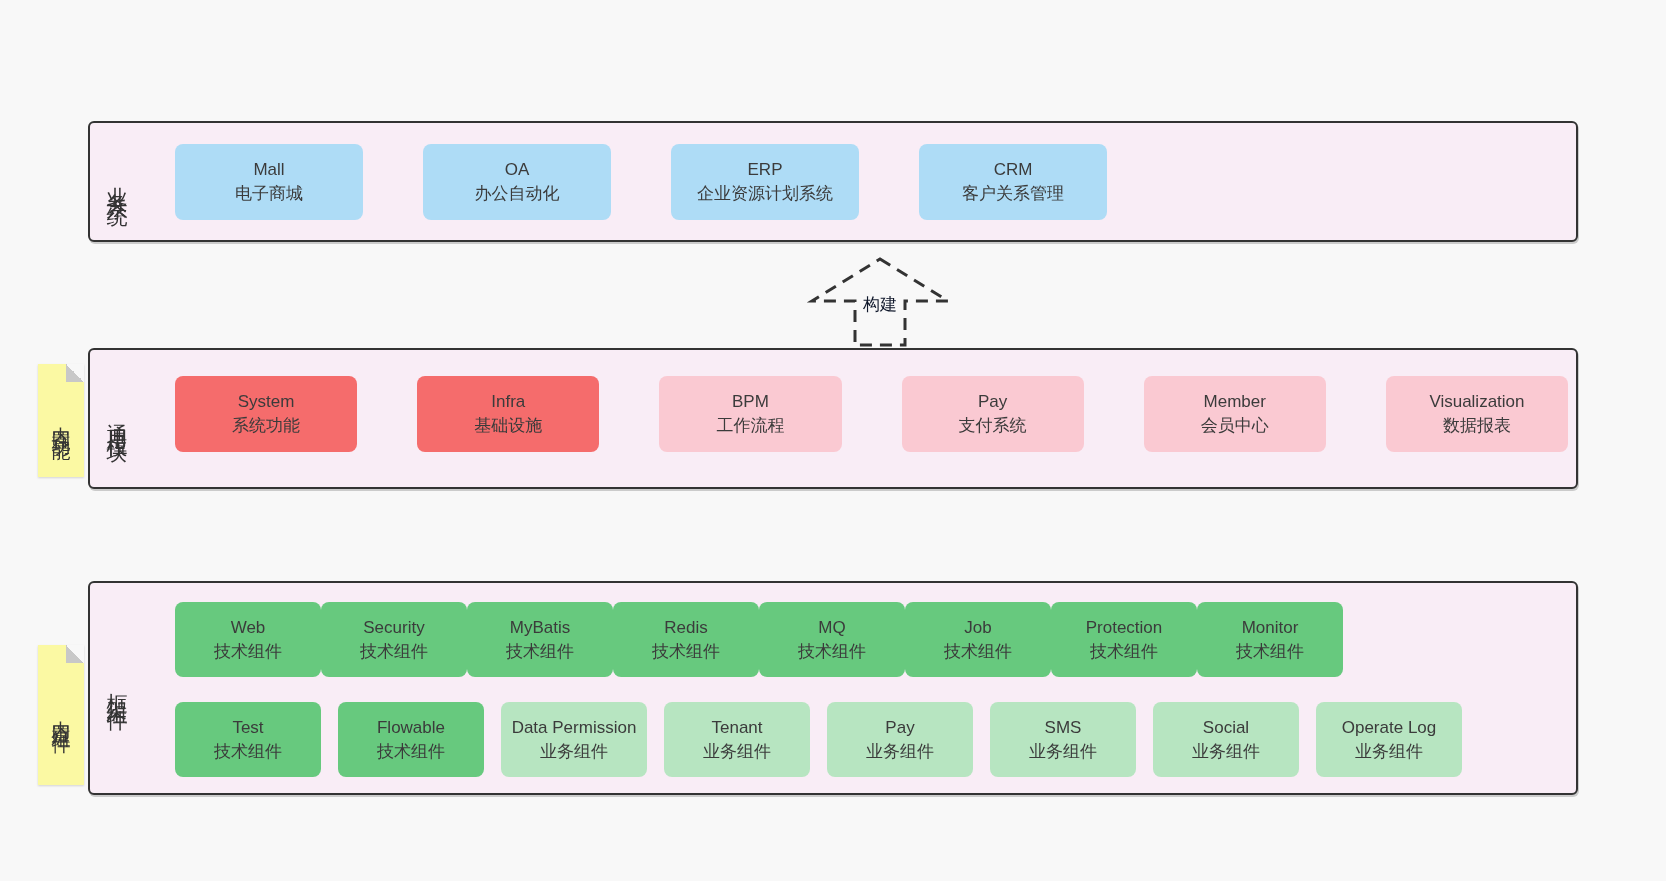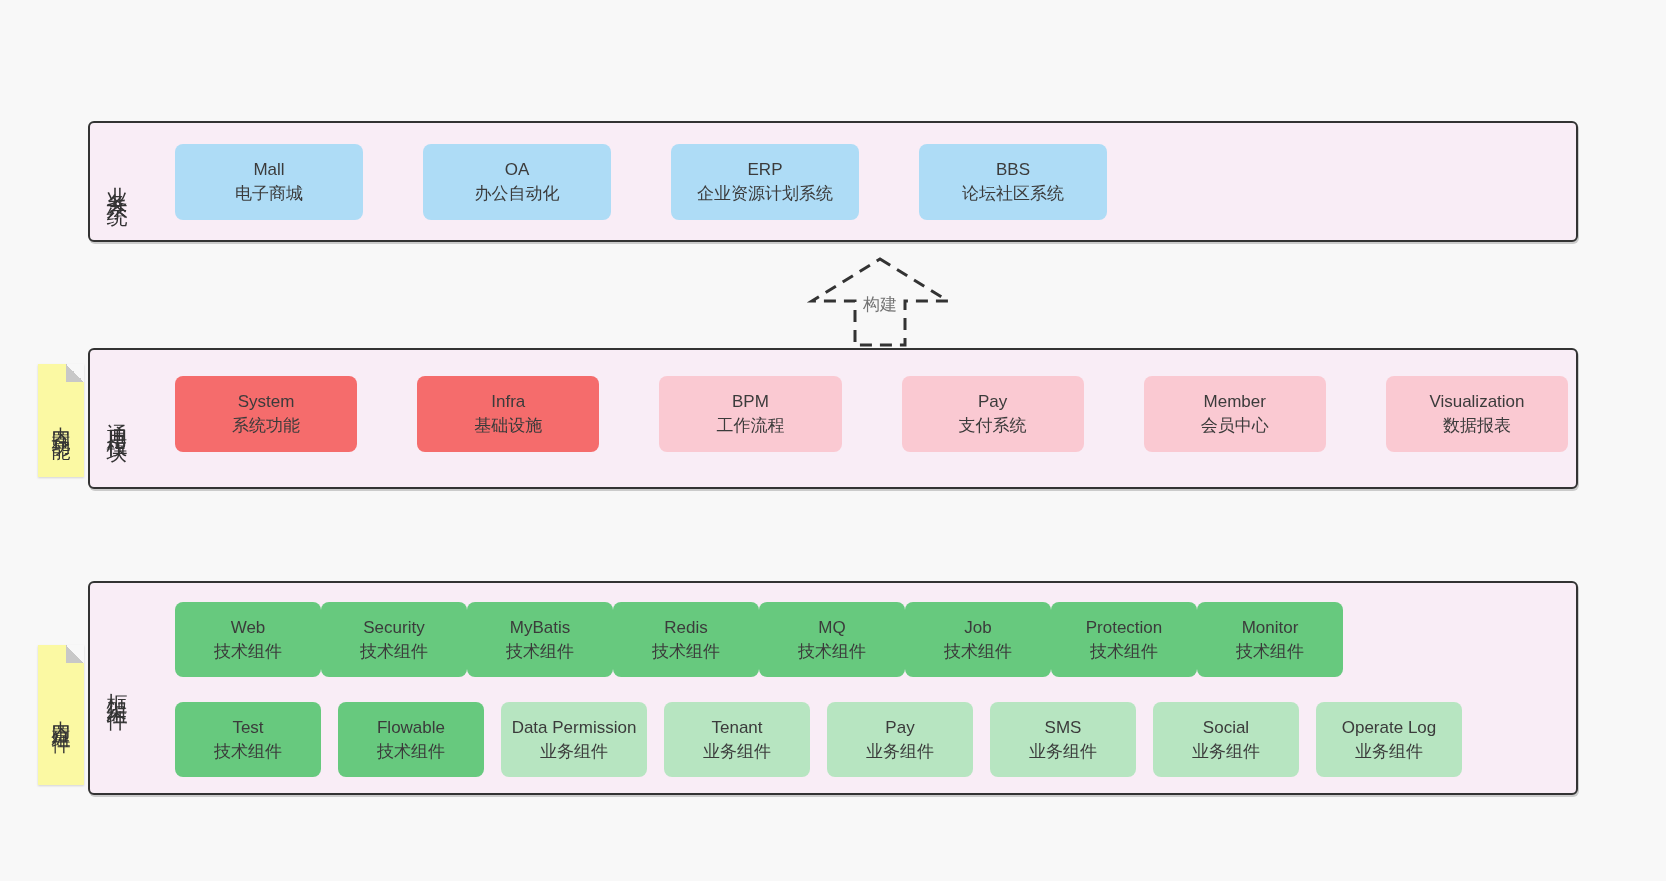--- a/index.html
+++ b/index.html
@@ -63,21 +63,21 @@
   #arrow0{left:805px; top:256px;}
   #arrow1{left:815px; top:486px;}
   .arrow svg{width:100%; height:100%; display:block;}
   .arrow path{
     fill:none; stroke:var(--band_border,#333); stroke-width:3;
     stroke-dasharray:12 8;
   }
   .arrow-label{
     position:absolute; left:50%; top:37px; transform:translateX(-50%);
     background:var(--canvas_bg,#f8f8f8); padding:0 3px;
-    font-size:17px; white-space:nowrap; color:#737373;
+    font-size:17px; white-space:nowrap; color:#0f172a;
   }
   .box-title,.box-subtitle{pointer-events:none;}
 </style>
 </head>
 <body>
 
 <div class="canvas">
 
   <section class="band" id="band0">
     <div class="band-label">
@@ -90,22 +90,22 @@
         </div>
         <div class="box wide blue">
           <div class="box-title">OA</div>
           <div class="box-subtitle">办公自动化</div>
         </div>
         <div class="box wide blue">
           <div class="box-title">ERP</div>
           <div class="box-subtitle">企业资源计划系统</div>
         </div>
         <div class="box wide blue">
-          <div class="box-title">BBS</div>
-          <div class="box-subtitle">论坛社区系统</div>
+          <div class="box-title">CRM</div>
+          <div class="box-subtitle">客户关系管理</div>
         </div>
       </div>
   </section>
 
   <div class="arrow" id="arrow0">
     <svg viewBox="0 0 150 92">
       <path d="M75 3 L143 45 L100 45 L100 89 L50 89 L50 45 L7 45 Z"></path>
     </svg>
     <div class="arrow-label">构建</div>
   </div>

